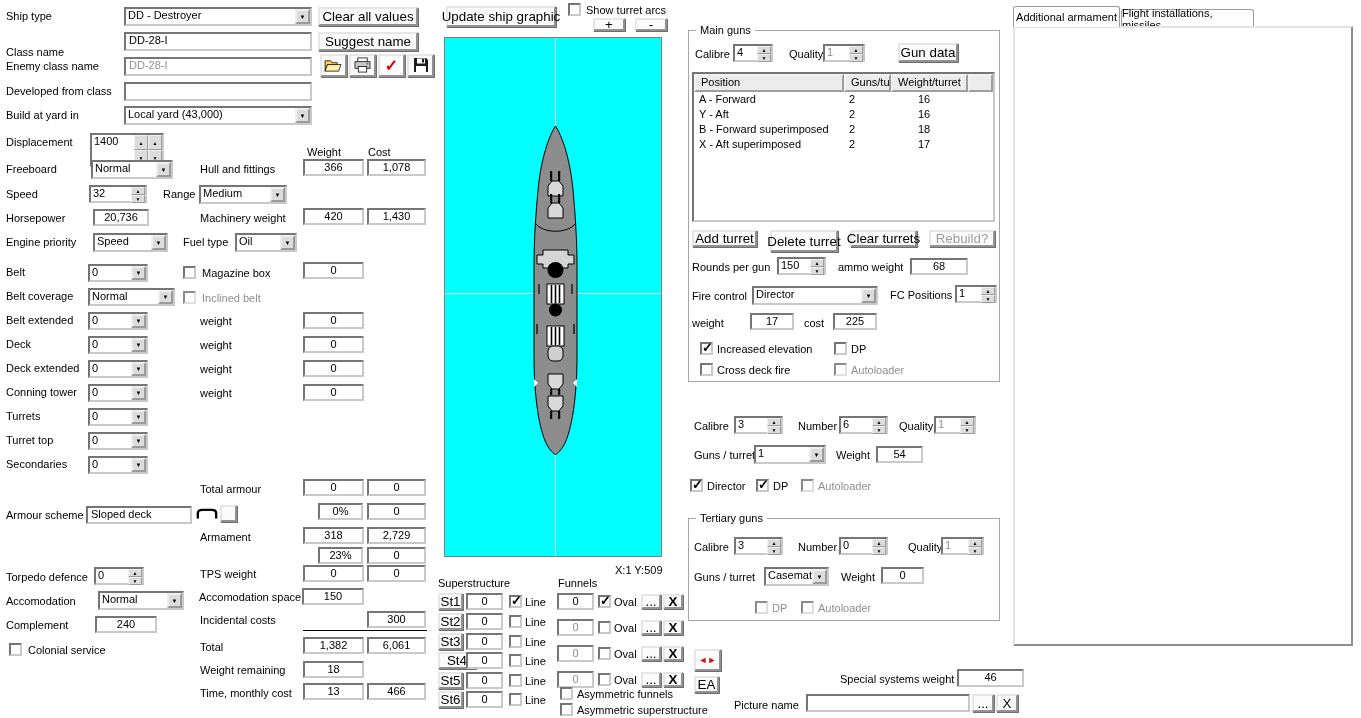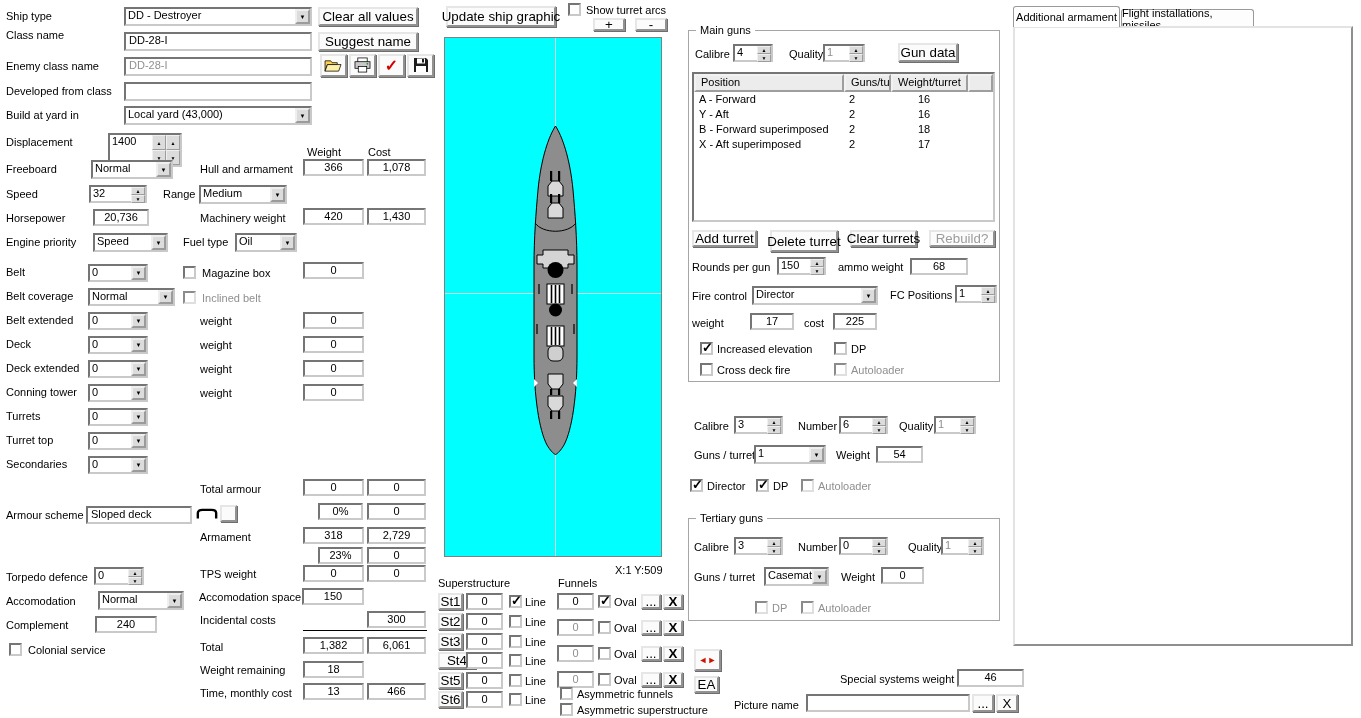--- a/index.html
+++ b/index.html
@@ -44,21 +44,21 @@
 </head>
 <body>
 
 <div id="app">
 
   <span class="L" style="left:6px;top:10px">Ship type</span>
   <div class="CB" style="left:124px;top:7px;width:188px;height:19px">
       <span class="cv">DD - Destroyer</span>
       <span class="ca"></span>
     </div>
-  <span class="L" style="left:6px;top:29px">Class name</span>
+  <span class="L" style="left:6px;top:46px">Class name</span>
   <div class="F" style="left:124px;top:32px;width:188px;height:19px">DD-28-I</div>
   <span class="L" style="left:6px;top:60px">Enemy class name</span>
   <div class="F gray" style="left:124px;top:57px;width:188px;height:19px">DD-28-I</div>
   <span class="L" style="left:6px;top:85px">Developed from class</span>
   <div class="F" style="left:124px;top:82px;width:188px;height:19px"></div>
   <span class="L" style="left:6px;top:109px">Build at yard in</span>
   <div class="CB" style="left:124px;top:106px;width:188px;height:19px">
       <span class="cv">Local yard (43,000)</span>
       <span class="ca"></span>
     </div>
@@ -86,21 +86,21 @@
   <button class="BT" style="left:407px;top:54px;width:27px;height:23px">
       <span><svg width="16" height="16" viewBox="0 0 16 16">
           <path d="M1,1 H13 L15,3 V15 H1 Z" fill="#1c1c1c"></path>
           <rect x="4" y="1.5" width="8" height="5" fill="#fff"></rect>
           <rect x="9" y="2" width="2" height="3.5" fill="#1c1c1c"></rect>
           <rect x="3" y="9" width="10" height="6" fill="#fff"></rect>
         </svg></span>
     </button>
 
   <span class="L" style="left:6px;top:136px">Displacement</span>
-  <div class="SP" style="left:108px;top:133px;width:74px;height:34px">
+  <div class="SP" style="left:90px;top:133px;width:74px;height:34px">
       <span class="sv">1400</span>
       <span class="sb">
         <b class="up"></b>
         <b class="dn"></b>
       </span>
       <span class="sb">
         <b class="up"></b>
         <b class="dn"></b>
       </span>
     </div>
@@ -130,21 +130,21 @@
       <span class="ca"></span>
     </div>
   <span class="L" style="left:183px;top:236px">Fuel type</span>
   <div class="CB" style="left:235px;top:233px;width:62px;height:19px">
       <span class="cv">Oil</span>
       <span class="ca"></span>
     </div>
 
   <span class="L" style="left:307px;top:146px">Weight</span>
   <span class="L" style="left:368px;top:146px">Cost</span>
-  <span class="L" style="left:200px;top:163px">Hull and armament</span>
+  <span class="L" style="left:200px;top:163px">Hull and fittings</span>
   <div class="F num" style="left:303px;top:159px;width:61px;height:17px">366</div>
   <div class="F num" style="left:367px;top:159px;width:59px;height:17px">1,078</div>
   <span class="L" style="left:200px;top:212px">Machinery weight</span>
   <div class="F num" style="left:303px;top:208px;width:61px;height:17px">420</div>
   <div class="F num" style="left:367px;top:208px;width:59px;height:17px">1,430</div>
 
   <span class="L" style="left:6px;top:266px">Belt</span>
   <div class="CB" style="left:88px;top:264px;width:60px;height:18px">
       <span class="cv">0</span>
       <span class="ca"></span>

